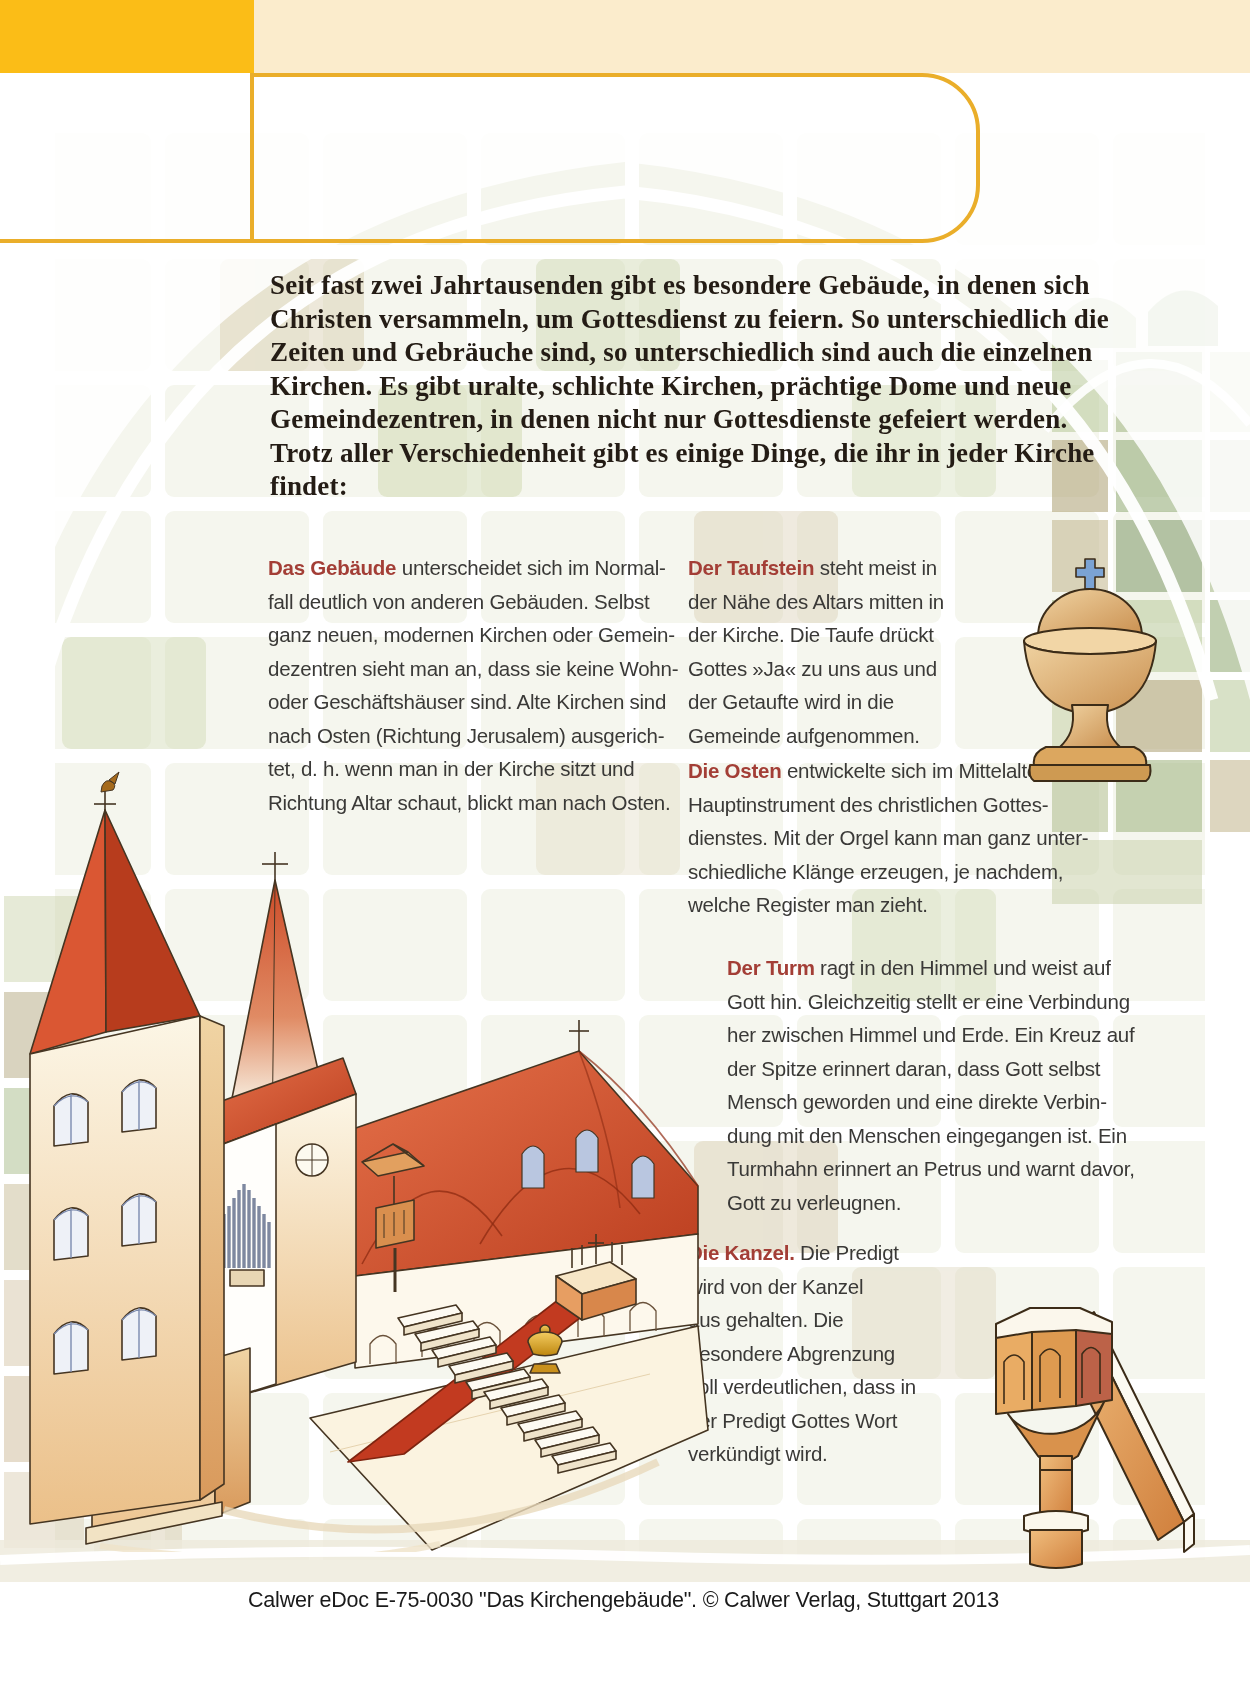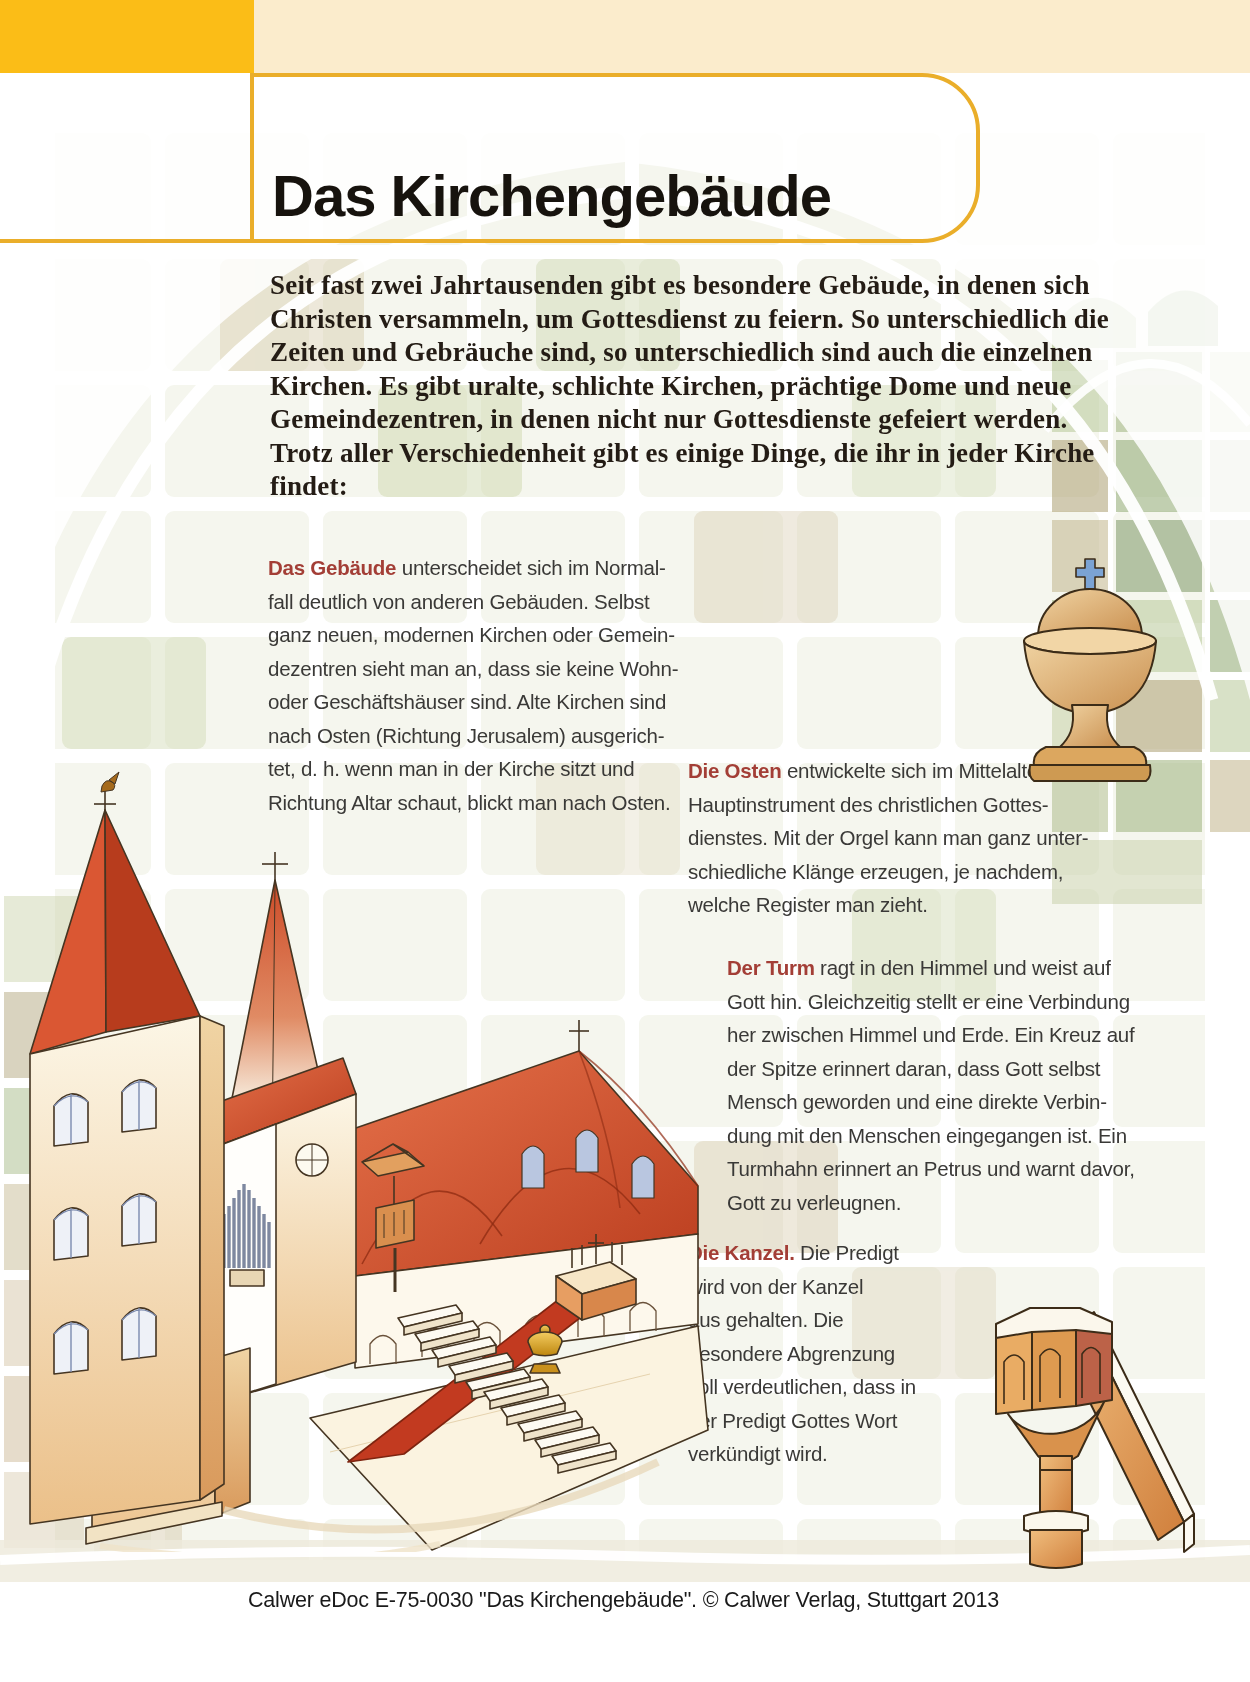--- a/index.html
+++ b/index.html
@@ -102,39 +102,44 @@
 
     <rect x="0" y="1540" width="1250" height="42" fill="#EDEADB" opacity="0.8"></rect>
     <path d="M0,1560 Q300,1546 625,1556 T1250,1550" fill="none" stroke="#ffffff" stroke-width="10" opacity="0.95"></path>
     <rect x="0" y="1582" width="1250" height="100" fill="#ffffff"></rect>
   </svg>
 
   <div class="abs amber-block"></div>
   <div class="abs cream-band"></div>
   <div class="abs title-box"></div>
   <div class="abs rule-ext"></div>
-  <h1 class="abs page-title">Das Kirchengebäude</h1>
 
   <p class="abs body-text sec-gebaeude"><span class="red-head">Das Gebäude</span><span> unterscheidet sich im Normal-
 fall deutlich von anderen Gebäuden. Selbst
 ganz neuen, modernen Kirchen oder Gemein-
 dezentren sieht man an, dass sie keine Wohn-
 oder Geschäftshäuser sind. Alte Kirchen sind
 nach Osten (Richtung Jerusalem) ausgerich-
 tet, d. h. wenn man in der Kirche sitzt und
 Richtung Altar schaut, blickt man nach Osten.</span></p>
 
   <p class="abs intro">Seit fast zwei Jahrtausenden gibt es besondere Gebäude, in denen sich
 Christen versammeln, um Gottesdienst zu feiern. So unterschiedlich die
 Zeiten und Gebräuche sind, so unterschiedlich sind auch die einzelnen
 Kirchen. Es gibt uralte, schlichte Kirchen, prächtige Dome und neue
 Gemeindezentren, in denen nicht nur Gottesdienste gefeiert werden.
 Trotz aller Verschiedenheit gibt es einige Dinge, die ihr in jeder Kirche
 findet:</p>
 
+  <p class="abs body-text sec-taufstein"><span class="red-head">Der Taufstein</span><span> steht meist in
+der Nähe des Altars mitten in
+der Kirche. Die Taufe drückt
+Gottes »Ja« zu uns aus und
+der Getaufte wird in die
+Gemeinde aufgenommen.</span></p>
 
   <p class="abs body-text sec-orgel"><span class="red-head">Die Osten</span><span> entwickelte sich im Mittelalter zum
 Hauptinstrument des christlichen Gottes-
 dienstes. Mit der Orgel kann man ganz unter-
 schiedliche Klänge erzeugen, je nachdem,
 welche Register man zieht.</span></p>
 
   <p class="abs body-text sec-turm"><span class="red-head">Der Turm</span><span> ragt in den Himmel und weist auf
 Gott hin. Gleichzeitig stellt er eine Verbindung
 her zwischen Himmel und Erde. Ein Kreuz auf

